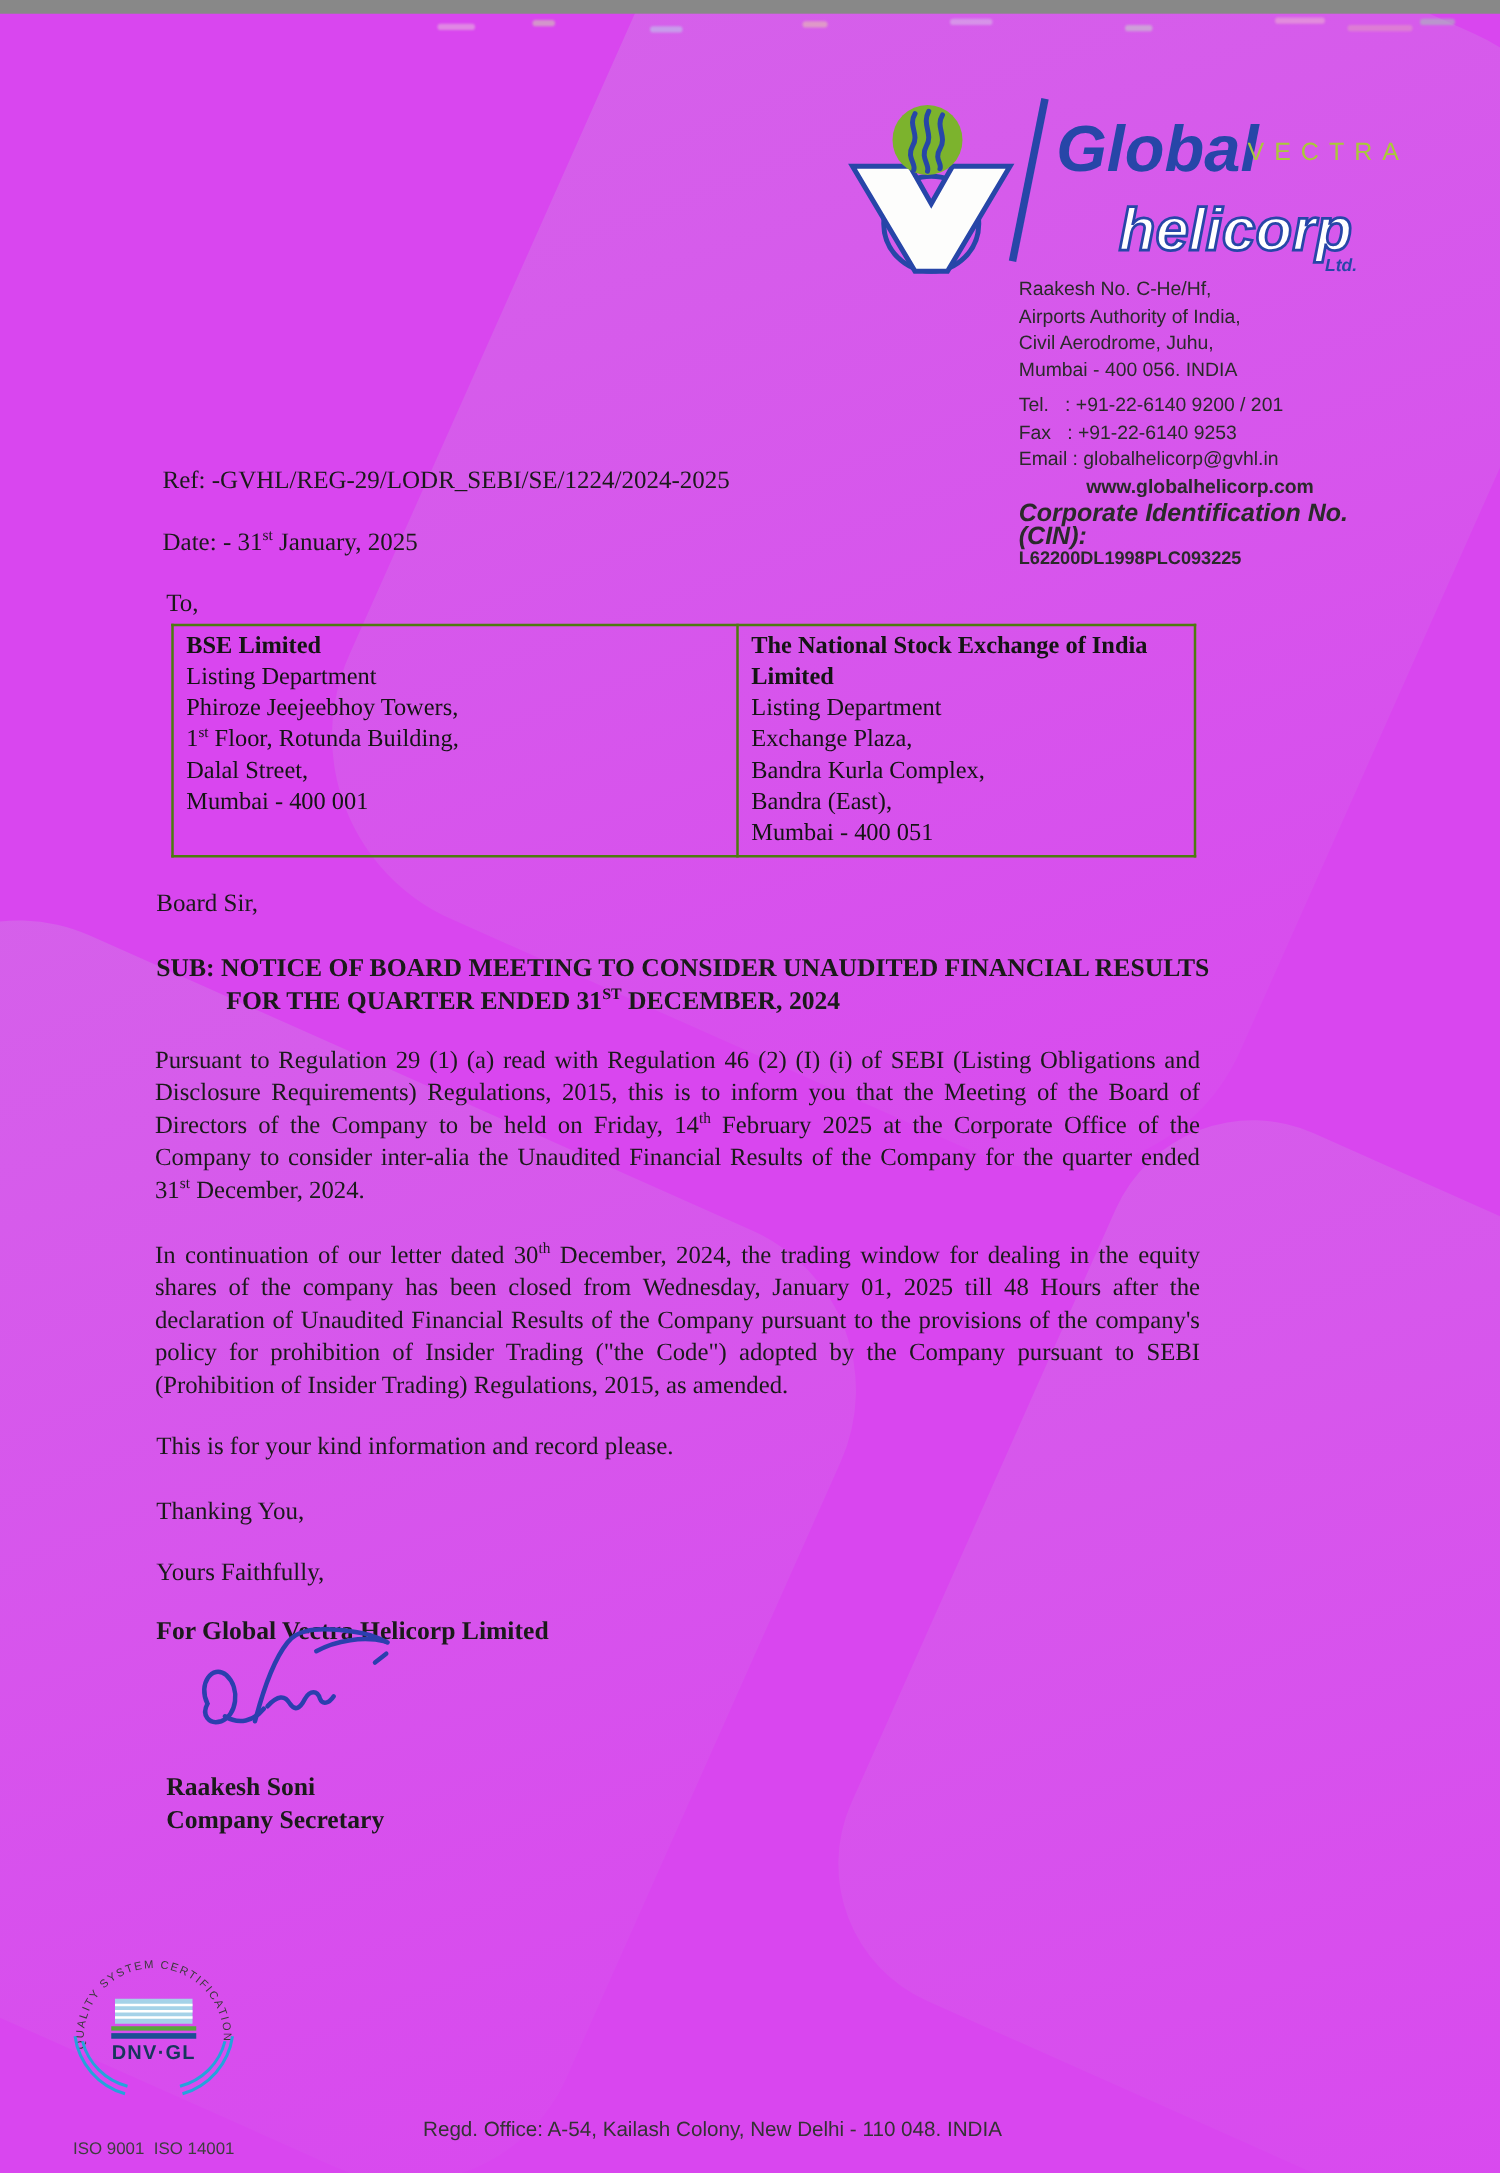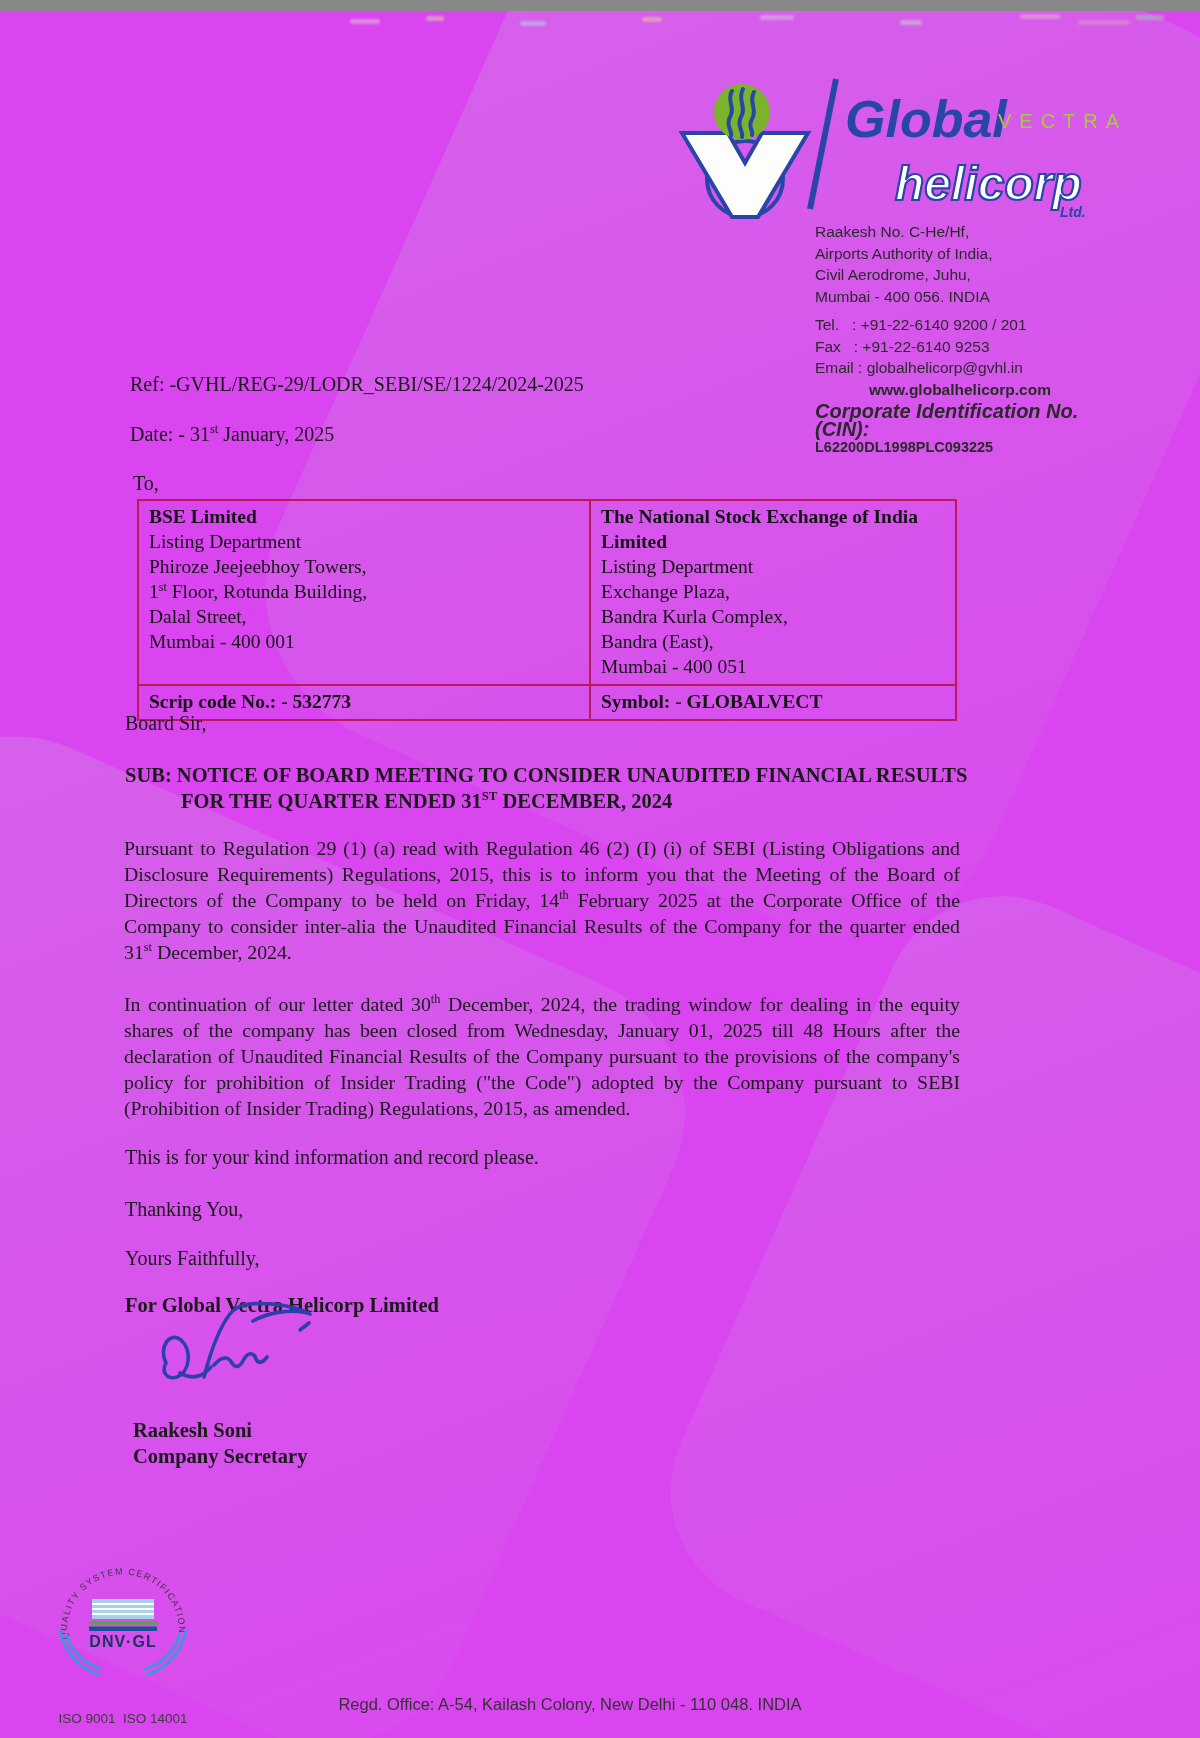--- a/index.html
+++ b/index.html
@@ -29,21 +29,21 @@
   .lh-cin-label { font-weight:bold; font-style:italic; font-size:20px; line-height:18px; margin-top:2px; }
   .lh-cin-value { font-weight:bold; font-size:14.5px; line-height:19px; }
   
   .ref-line  { position:absolute; left:130px; top:362px; font-size:20px; }
   .date-line { position:absolute; left:130px; top:412px; font-size:20px; }
   .to-label  { position:absolute; left:133px; top:461px; font-size:20px; }
   sup { font-size:0.62em; line-height:0; }
   
   .addr-table { position:absolute; left:137px; top:488px; border-collapse:collapse;
                 font-size:19.5px; line-height:25px; color:#141414; }
-  .addr-table td { border:2px solid #be185d; vertical-align:top; padding:3px 10px 5px 10px; }
+  .addr-table td { border:2px solid #4d7c0f; vertical-align:top; padding:3px 10px 5px 10px; }
   .addr-table .c1 { width:430px; }
   .addr-table .c2 { width:344px; }
   .bold { font-weight:bold; }
   
   .salutation { position:absolute; left:125px; top:701px; font-size:20px; }
   .subject { position:absolute; left:125px; top:751px; width:845px; font-weight:bold; font-size:20.5px; line-height:26px; }
   .subject-l2 { padding-left:56px; }
   .para { position:absolute; left:124px; width:836px; font-size:19.8px; line-height:26px; text-align:justify;font-family:Liberation Serif, serif; }
   .p1 { top:824px; }
   .p2 { top:980px; }
@@ -133,24 +133,20 @@
       </td>
       <td class="c2">
         <div class="bold">The National Stock Exchange of India Limited</div>
         <div>Listing Department</div>
         <div>Exchange Plaza,</div>
         <div>Bandra Kurla Complex,</div>
         <div>Bandra (East),</div>
         <div>Mumbai - 400 051</div>
       </td>
     </tr>
-    <tr>
-      <td class="c1 bold">Scrip code No.: - 532773</td>
-      <td class="c2 bold">Symbol: - GLOBALVECT</td>
-    </tr>
   </tbody>
     </table>
 
   <div class="salutation">Board Sir,</div>
 
   <div class="subject">
     <div>SUB: NOTICE OF BOARD MEETING TO CONSIDER UNAUDITED FINANCIAL RESULTS</div>
     <div class="subject-l2"><span>FOR THE QUARTER ENDED 31</span><sup>ST</sup><span> DECEMBER, 2024</span></div>
   </div>
 

